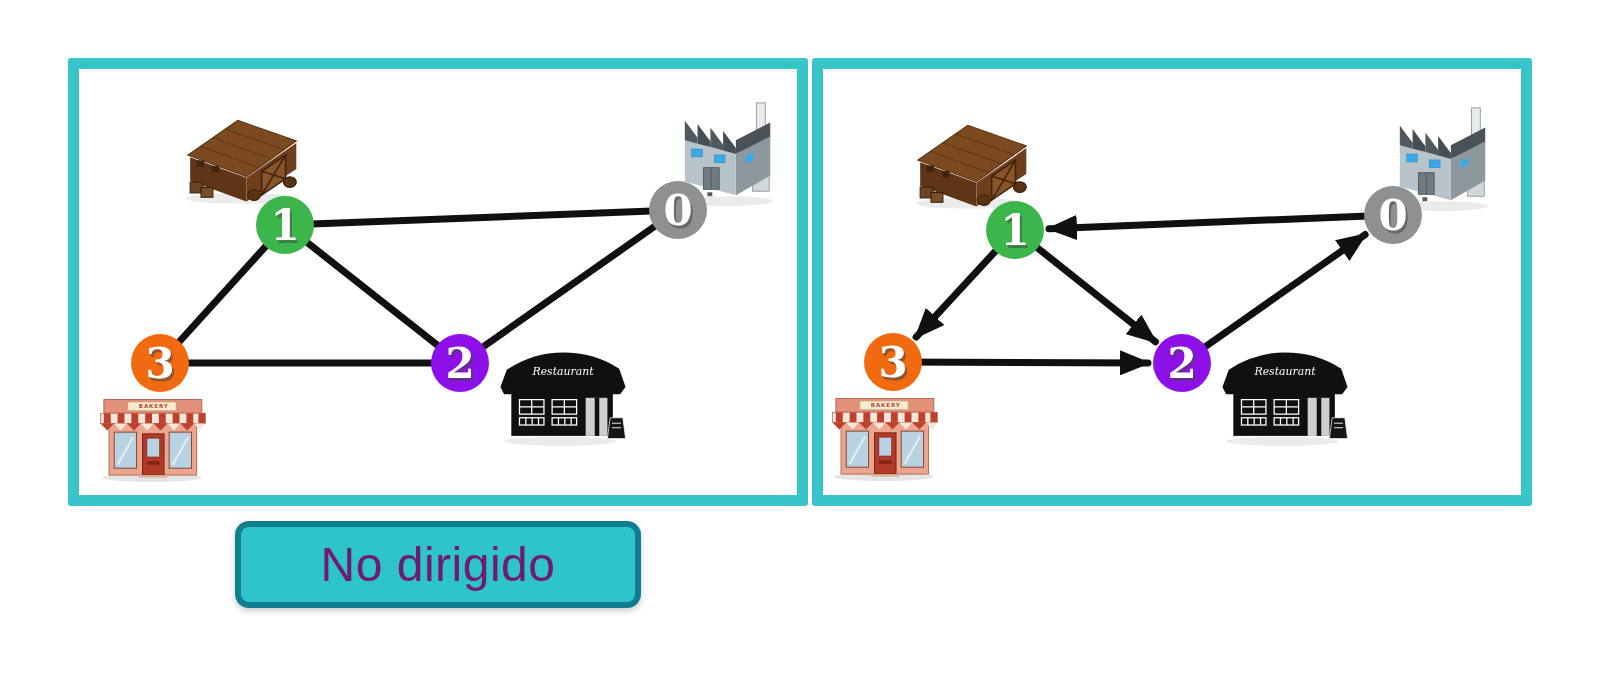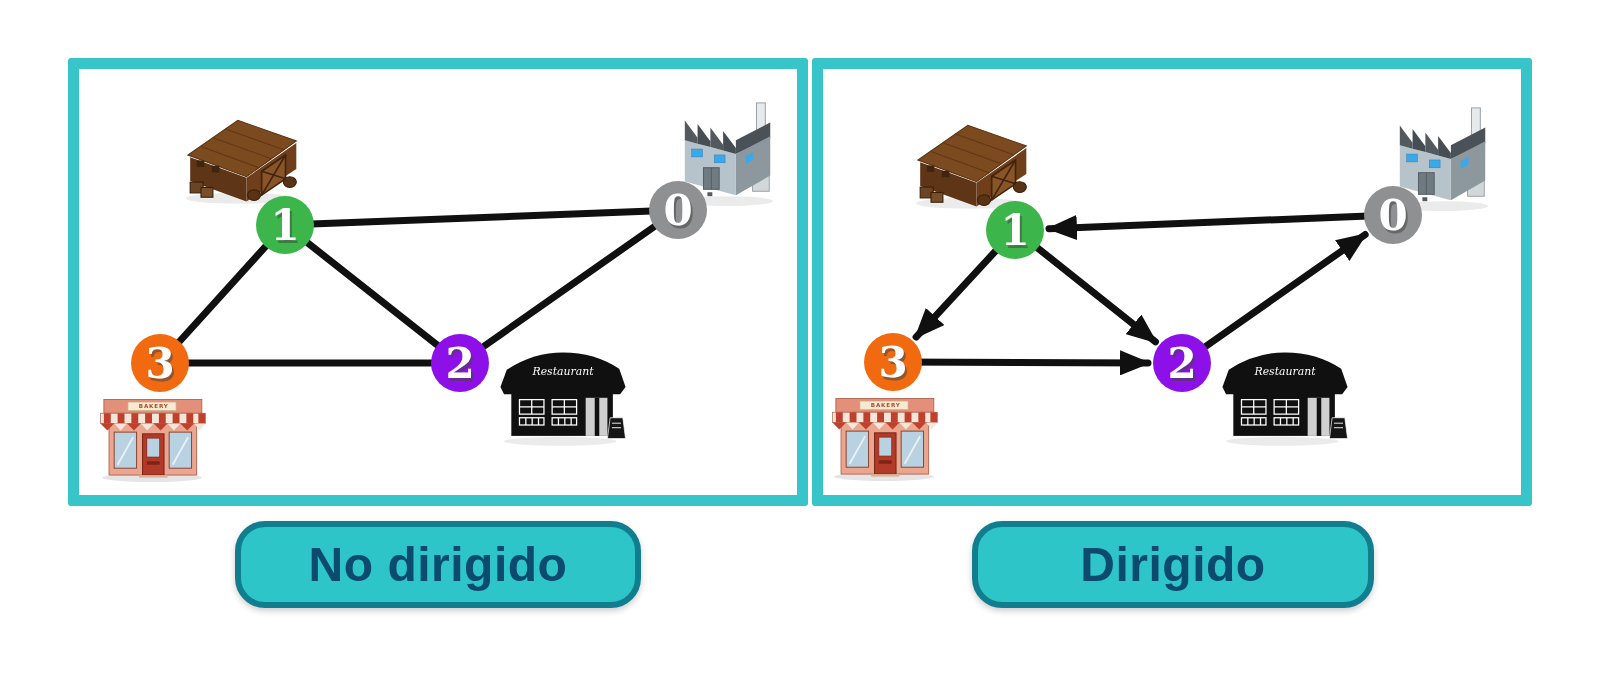--- a/index.html
+++ b/index.html
@@ -11,23 +11,23 @@
   .defs-svg{position:absolute;width:0;height:0;overflow:hidden}
   .panel{
     position:absolute;background:#ffffff;
     border:11px solid #38c5c9;border-radius:3px;box-sizing:content-box;
   }
   .panel svg{display:block;width:100%;height:100%}
   .panel-left{left:68px;top:58px;width:718px;height:426px}
   .panel-right{left:812px;top:58px;width:698px;height:426px}
   .label-btn{
     position:absolute;display:flex;align-items:center;justify-content:center;
-    background:#2ec5c9;border:6px solid #107e8e;border-radius:30px;
+    background:#2ec5c9;border:6px solid #107e8e;border-radius:14px;
     box-sizing:border-box;box-shadow:0 3px 6px rgba(0,0,0,0.2);
-    color:#0c4a6e;font-weight:bold;font-size:48px;letter-spacing:.5px;
+    color:#701a75;font-weight:normal;font-size:48px;letter-spacing:.5px;
     cursor:pointer;user-select:none;
   }
   .btn-left{left:235px;top:521px;width:406px;height:87px}
   .btn-right{left:972px;top:521px;width:402px;height:87px}
 </style>
 </head>
 <body>
 
 <div class="stage">
 
@@ -202,17 +202,14 @@
           <circle cx="70" cy="293" r="29" fill="#f26a0f"></circle>
           <text x="72" y="310.5" fill="rgba(70,70,70,0.55)" font-size="42" font-weight="bold" text-anchor="middle" font-family="&quot;DejaVu Serif&quot;, serif">3</text>
           <text x="70" y="308" fill="#ffffff" font-size="42" font-weight="bold" text-anchor="middle" font-family="&quot;DejaVu Serif&quot;, serif">3</text>
         </g>
       </svg>
   </div>
 
   <div class="label-btn btn-left">
     <span>No dirigido</span>
   </div>
-  <div class="label-btn btn-right">
-    <span>Dirigido</span>
-  </div>
 
 </div>
 
 </body></html>

